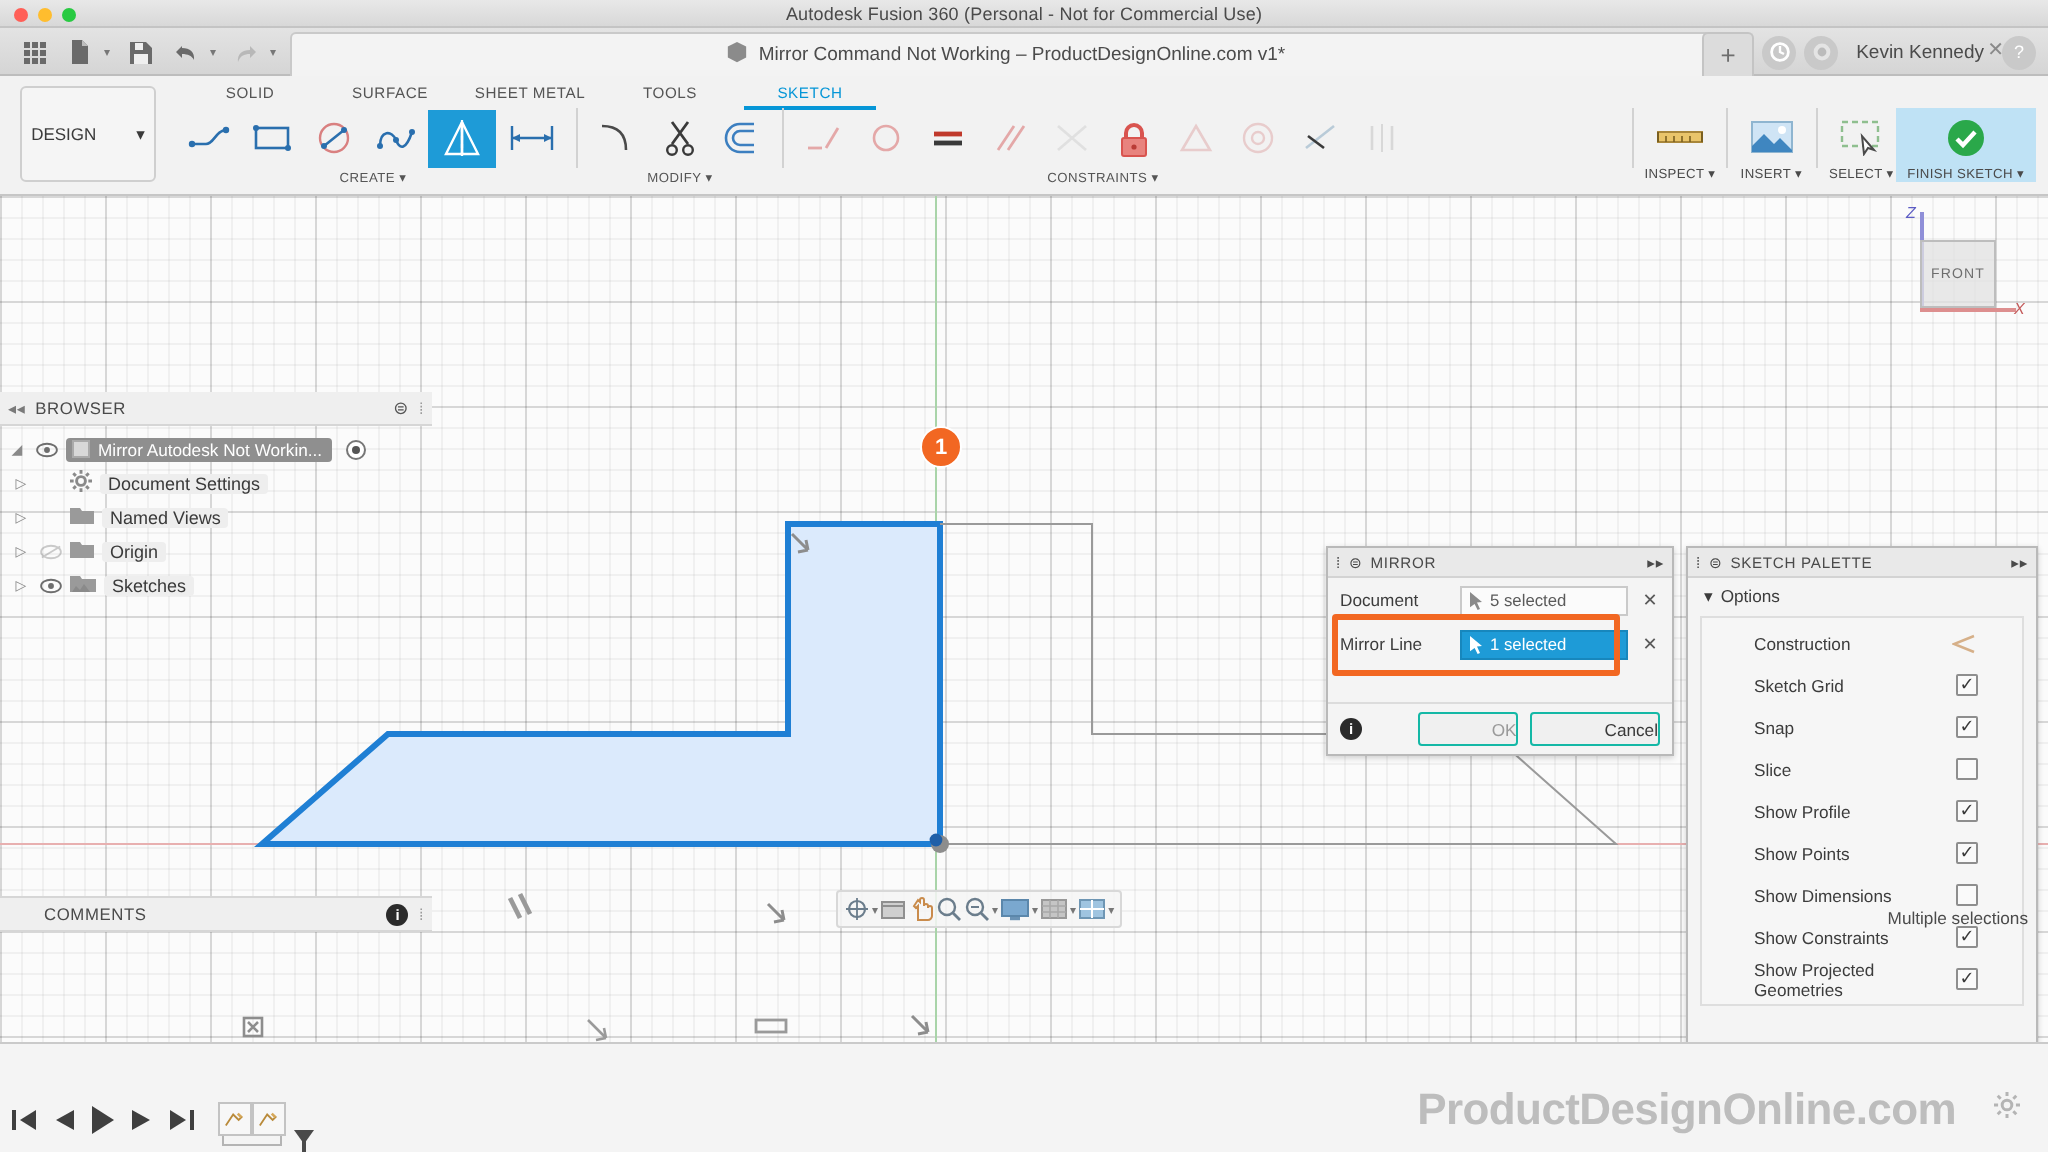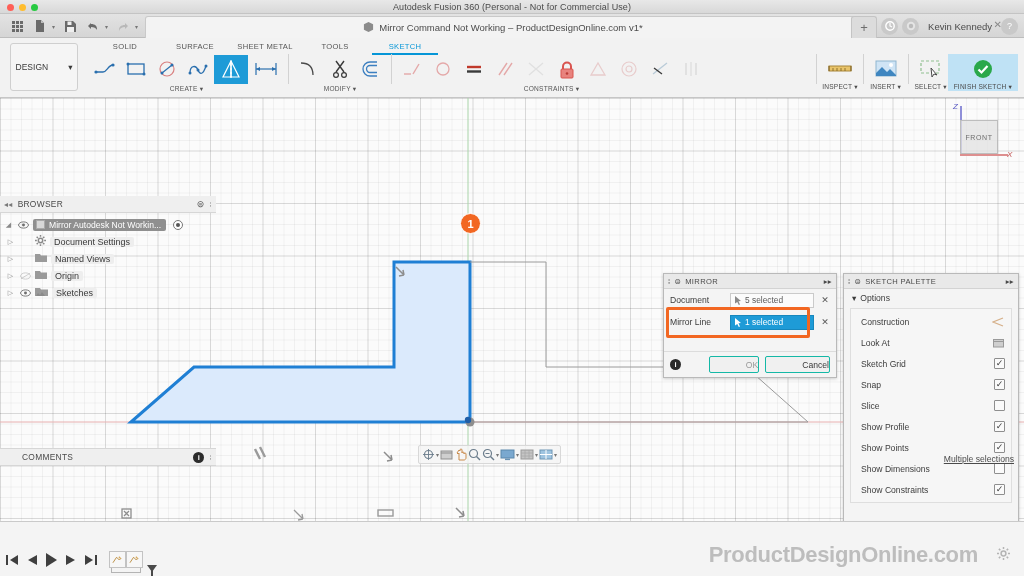--- a/index.html
+++ b/index.html
@@ -210,41 +210,41 @@
     border-radius: 2px; font-size: 8.6px; color: #3a3a3a;
     display: flex; align-items: center; justify-content: center; padding-left: 36px;
   }
   .btn.dim { color: #9a9a9a; }
 
   #sketch-palette { left: 843px; top: 175px; width: 176px; height: 318px; }
   .sp-section {
     height: 17px; display: flex; align-items: center; gap: 4px; padding: 0 8px;
     font-size: 8.6px; color: #3c3c3c;
   }
-  .sp-body { border: 1px solid #dedede; margin: 2px 6px 0 6px; background: #f6f6f6; padding: 2px 0; }
+  .sp-body { border: 1px solid #dedede; margin: 2px 6px 0 6px; background: #f6f6f6; padding: 2px 16px; }
   .sp-row { height: 21px; display: flex; align-items: center; padding: 0 6px 0 10px; }
   .sp-name { flex: 1; font-size: 8.6px; color: #3c3c3c; }
   .cb { width: 11px; height: 11px; border: 1px solid #8e8e8e; background: #fafafa; border-radius: 1px;
         display: flex; align-items: center; justify-content: center; }
   .cb.on::after { content: "✓"; font-size: 9px; color: #3a3a3a; line-height: 1; }
   .ico-sm { width: 14px; display: flex; justify-content: center; color: #b08a5a; }
 
   
   .navbar {
     position: absolute; left: 418px; bottom: 57px; height: 19px;
     display: flex; align-items: center; gap: 1px;
     background: rgba(245,245,245,.85); border: 1px solid #d8d8d8; border-radius: 2px;
     padding: 0 3px;
   }
   .nb { display: flex; align-items: center; color: #6b7d8c; }
   .nb .caret2 { font-size: 6px; color: #777; margin-left: 1px; }
 
   
   .status-text {
-    position: absolute; right: 10px; bottom: 57px; font-size: 8.6px; color: #4a4a4a; text-decoration: underline;
+    position: absolute; right: 10px; bottom: 57px; font-size: 8.6px; color: #4a4a4a;
   }
   .bottombar {
     position: absolute; left: 0; bottom: 0; width: 1024px; height: 55px;
     background: #f4f4f4; border-top: 1px solid #cacaca;
   }
   .timeline { position: absolute; left: 6px; bottom: 8px; display: flex; align-items: center; gap: 7px; }
   .tl-btn { color: #3f3f3f; display: flex; align-items: center; }
   .tl-items { display: flex; align-items: flex-end; margin-left: 5px; position: relative; }
   .tl-chip {
     width: 17px; height: 17px; border: 1px solid #c3c3c3; background: #f7f7f7;
@@ -749,29 +749,20 @@
       <div class="sp-body">
         <div class="sp-row">
           <span class="sp-name">Construction</span>
           <span class="ico-sm">
             <svg width="12" height="10" viewBox="0 0 12 10">
                 <path d="M11 1L1 5l10 4" fill="none" stroke="#d6b089" stroke-width="1.3"></path>
               </svg>
           </span>
         </div>
         <div class="sp-row">
-          <span class="sp-name">Look At</span>
-          <span class="ico-sm">
-            <svg width="11" height="10" viewBox="0 0 11 10">
-                <rect x="0.5" y="1.5" width="10" height="7.5" fill="#cfcfcf" stroke="#9a9a9a"></rect>
-                <path d="M0.5 3.5h10" stroke="#9a9a9a"></path>
-              </svg>
-          </span>
-        </div>
-        <div class="sp-row">
           <span class="sp-name">Sketch Grid</span>
           <span class="cb on"></span>
         </div>
         <div class="sp-row">
           <span class="sp-name">Snap</span>
           <span class="cb on"></span>
         </div>
         <div class="sp-row">
           <span class="sp-name">Slice</span>
           <span class="cb"></span>
@@ -783,20 +774,24 @@
         <div class="sp-row">
           <span class="sp-name">Show Points</span>
           <span class="cb on"></span>
         </div>
         <div class="sp-row">
           <span class="sp-name">Show Dimensions</span>
           <span class="cb"></span>
         </div>
         <div class="sp-row">
           <span class="sp-name">Show Constraints</span>
+          <span class="cb on"></span>
+        </div>
+        <div class="sp-row">
+          <span class="sp-name">Show Projected Geometries</span>
           <span class="cb on"></span>
         </div>
 
       </div>
 
     </div>
 
     <div class="navbar">
       <span class="nb">
         <svg width="13" height="13" viewBox="0 0 13 13">

